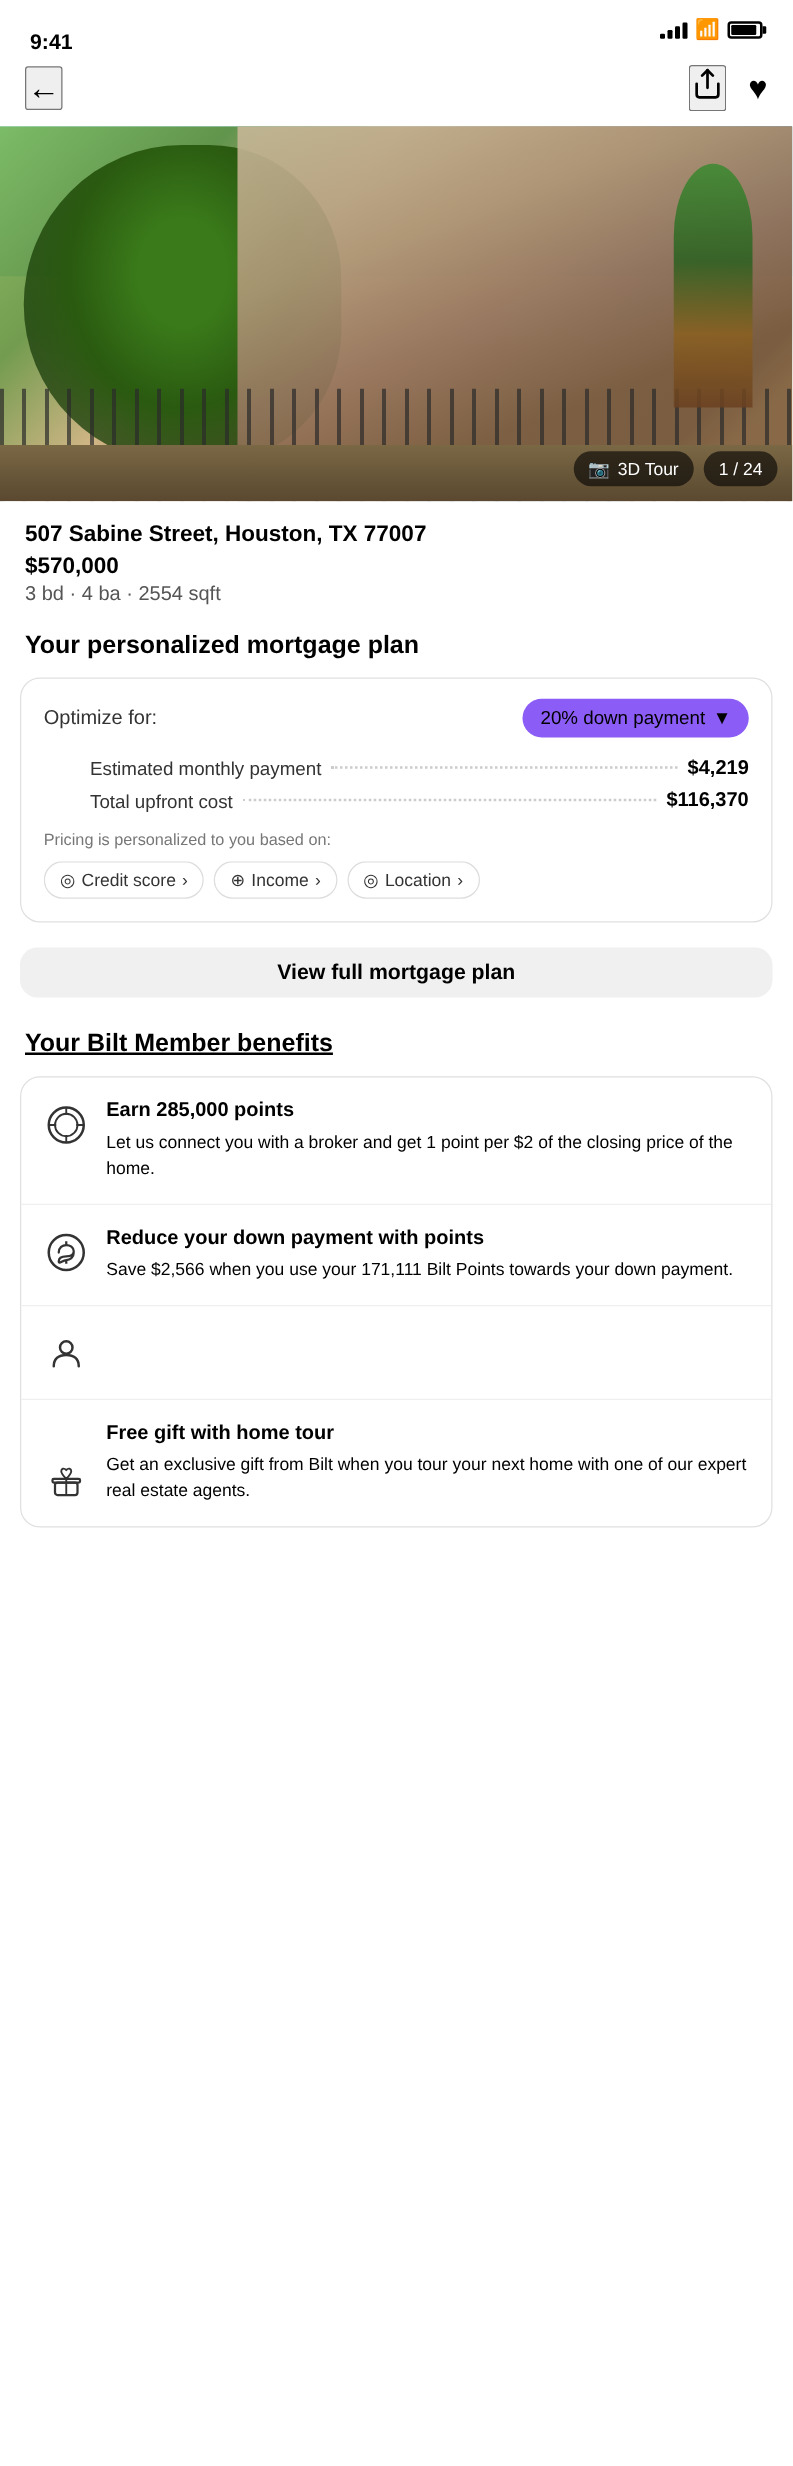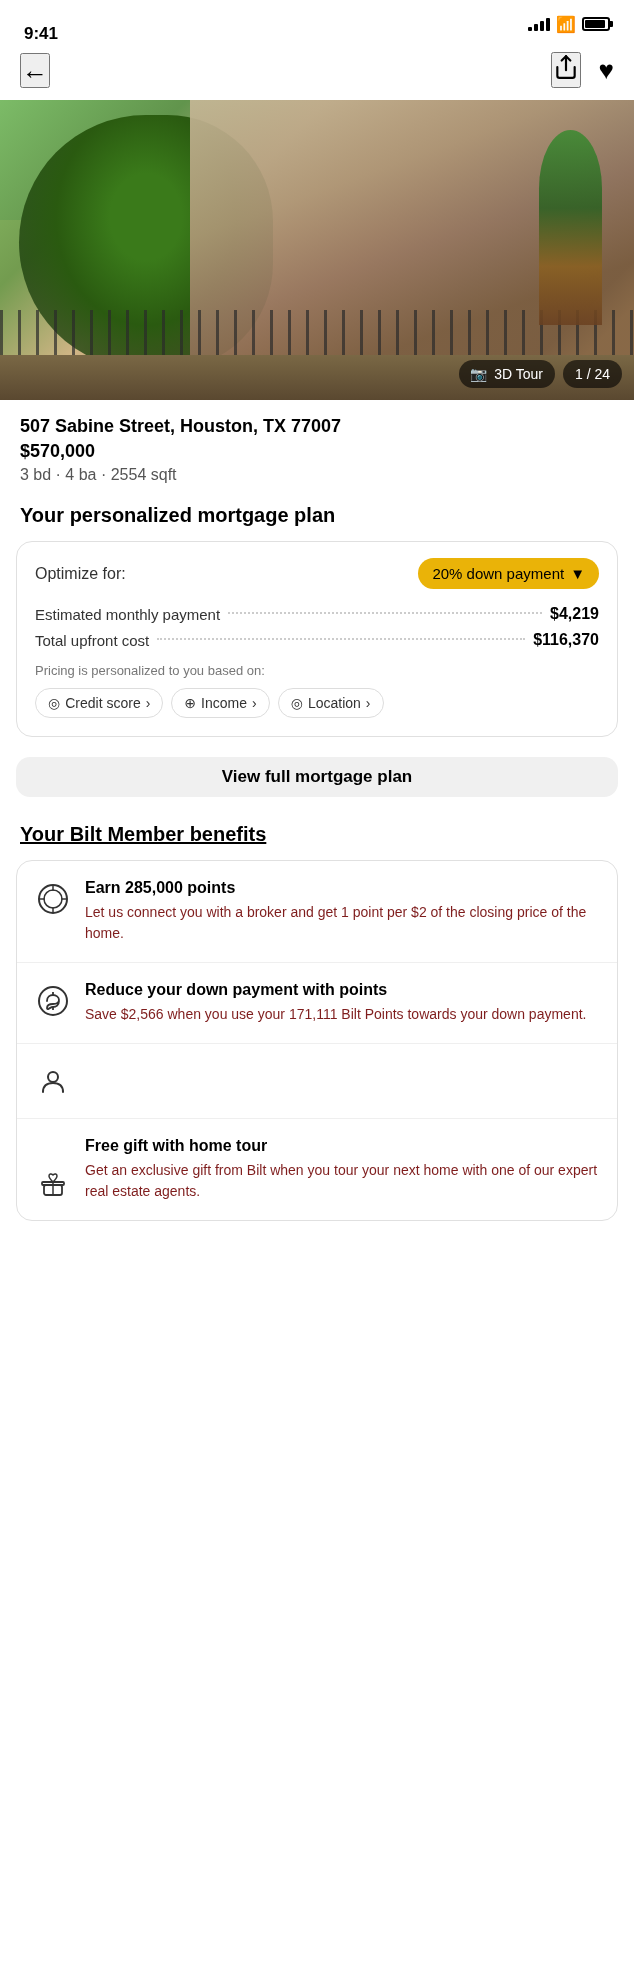--- a/index.html
+++ b/index.html
@@ -164,34 +164,35 @@
       margin-bottom: 16px;
     }
     .optimize-label {
       font-size: 16px;
       color: #333;
     }
     .optimize-dropdown {
       display: flex;
       align-items: center;
       gap: 6px;
-      background: #eab308;
+      background: #8b5cf6;
       padding: 7px 14px;
       border-radius: 20px;
       font-size: 15px;
       font-weight: 500;
       color: #000;
       cursor: pointer;
     }
 
     .payment-row {
       display: flex;
       justify-content: flex-end;
       align-items: center;
       margin-bottom: 8px;
+      margin-left: 37px;
     }
     .payment-label {
       font-size: 15px;
       color: #333;
     }
     .payment-dots {
       flex: 1;
       margin: 0 8px;
       border-bottom: 2px dotted #ccc;
       height: 1px;
@@ -286,21 +287,21 @@
 
     .benefit-content {}
     .benefit-title {
       font-size: 16px;
       font-weight: 700;
       color: #000;
       margin-bottom: 5px;
     }
     .benefit-desc {
       font-size: 14px;
-      color: #7f1d1d;
+      color: #000000;
       line-height: 1.5;
     }
 
     
     .house-img {
       width: 100%;
       height: 300px;
       position: relative;
       overflow: hidden;
     }

